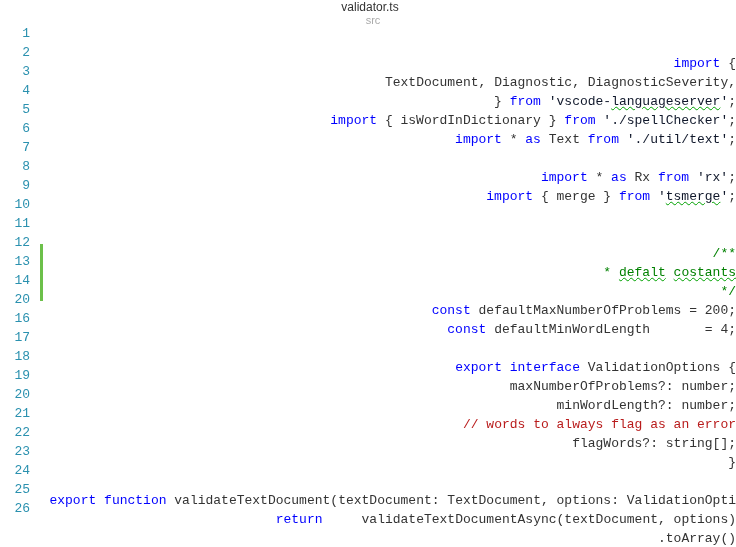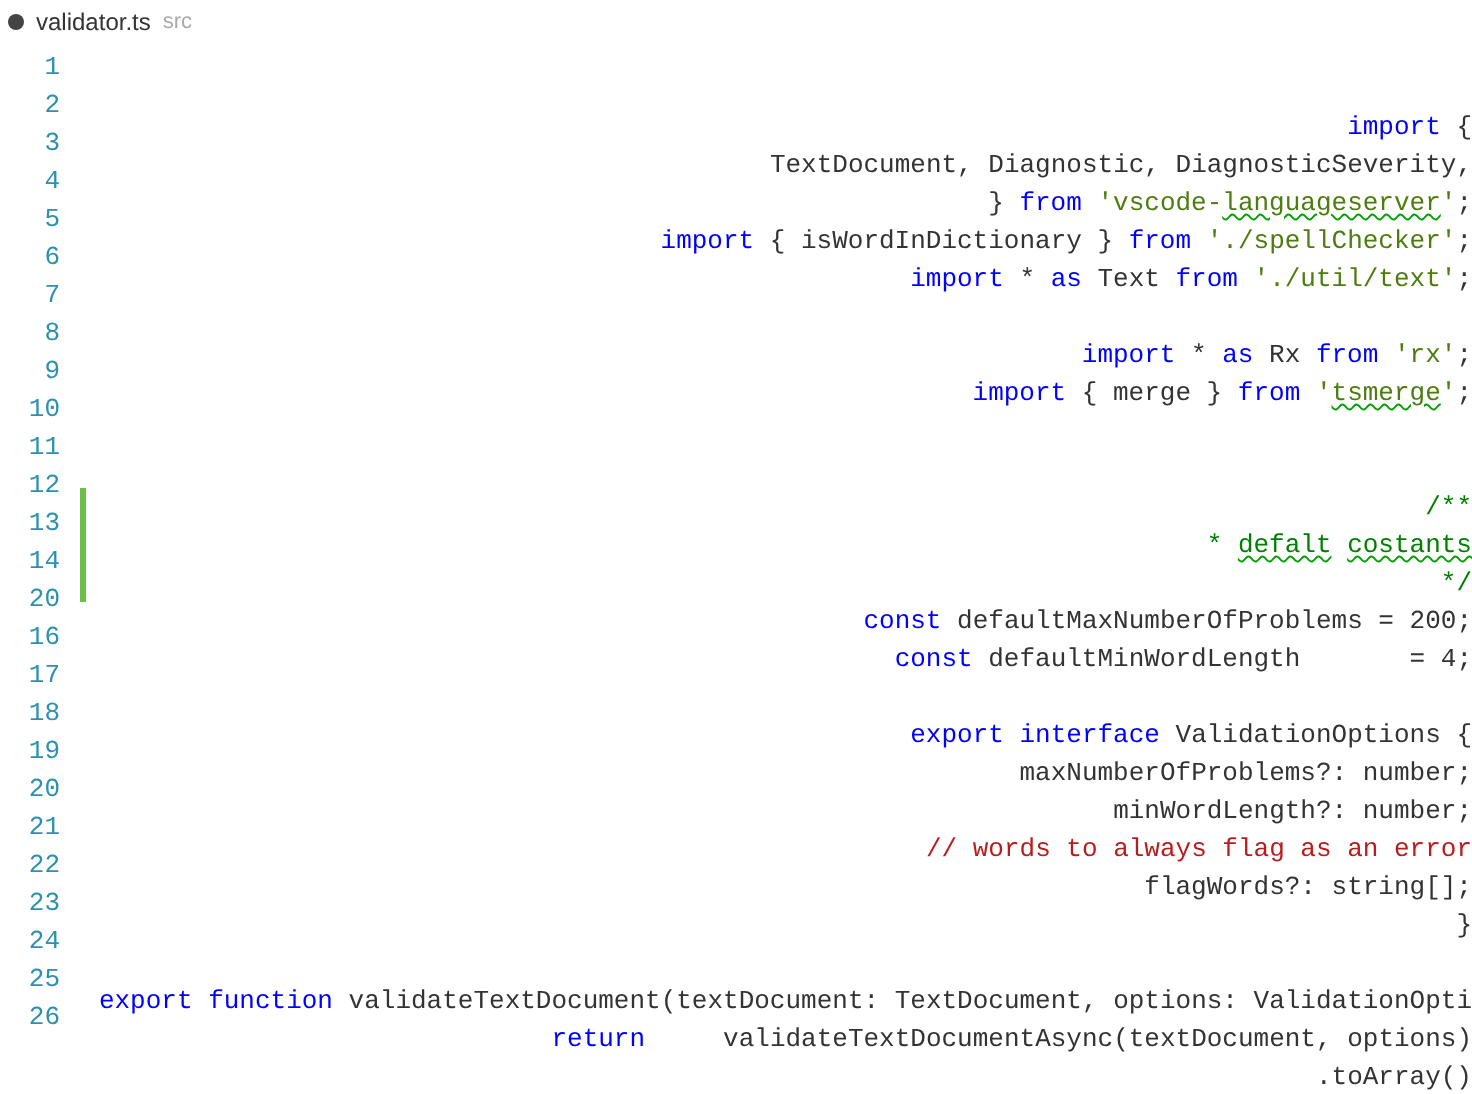--- a/index.html
+++ b/index.html
@@ -13,20 +13,21 @@
     overflow: hidden;
   }
   .tab-bar {
     height: 22px;
     display: flex;
     align-items: center;
     padding-left: 4px;
     font-family: -apple-system, "Segoe UI", Helvetica, Arial, sans-serif;
     font-size: 12px;
     color: #555;
+    flex-direction: column;
   }
   .tab-dirty {
     width: 8px;
     height: 8px;
     border-radius: 50%;
     background: #444;
     margin-right: 6px;
   }
   .tab-title { color: #333; }
   .tab-desc { color: #aaa; margin-left: 6px; font-size: 11px; text-align: right; }
@@ -52,21 +53,21 @@
     white-space: pre;
     overflow: hidden;
     position: relative;
   }
   .line {
     height: 19px;
     line-height: 19px;
     position: relative;
   }
   .kw   { color: #0000ff; }
-  .str  { color: #4d7c0f; }
+  .str  { color: #0f172a; }
   .doc  { color: #008000; }
   .cmt  { color: #b91c1c; }
   .squiggle {
     text-decoration-line: underline;
     text-decoration-style: wavy;
     text-decoration-color: #00a000;
     text-decoration-thickness: 1px;
   }
   .change-bar {
     position: absolute;

